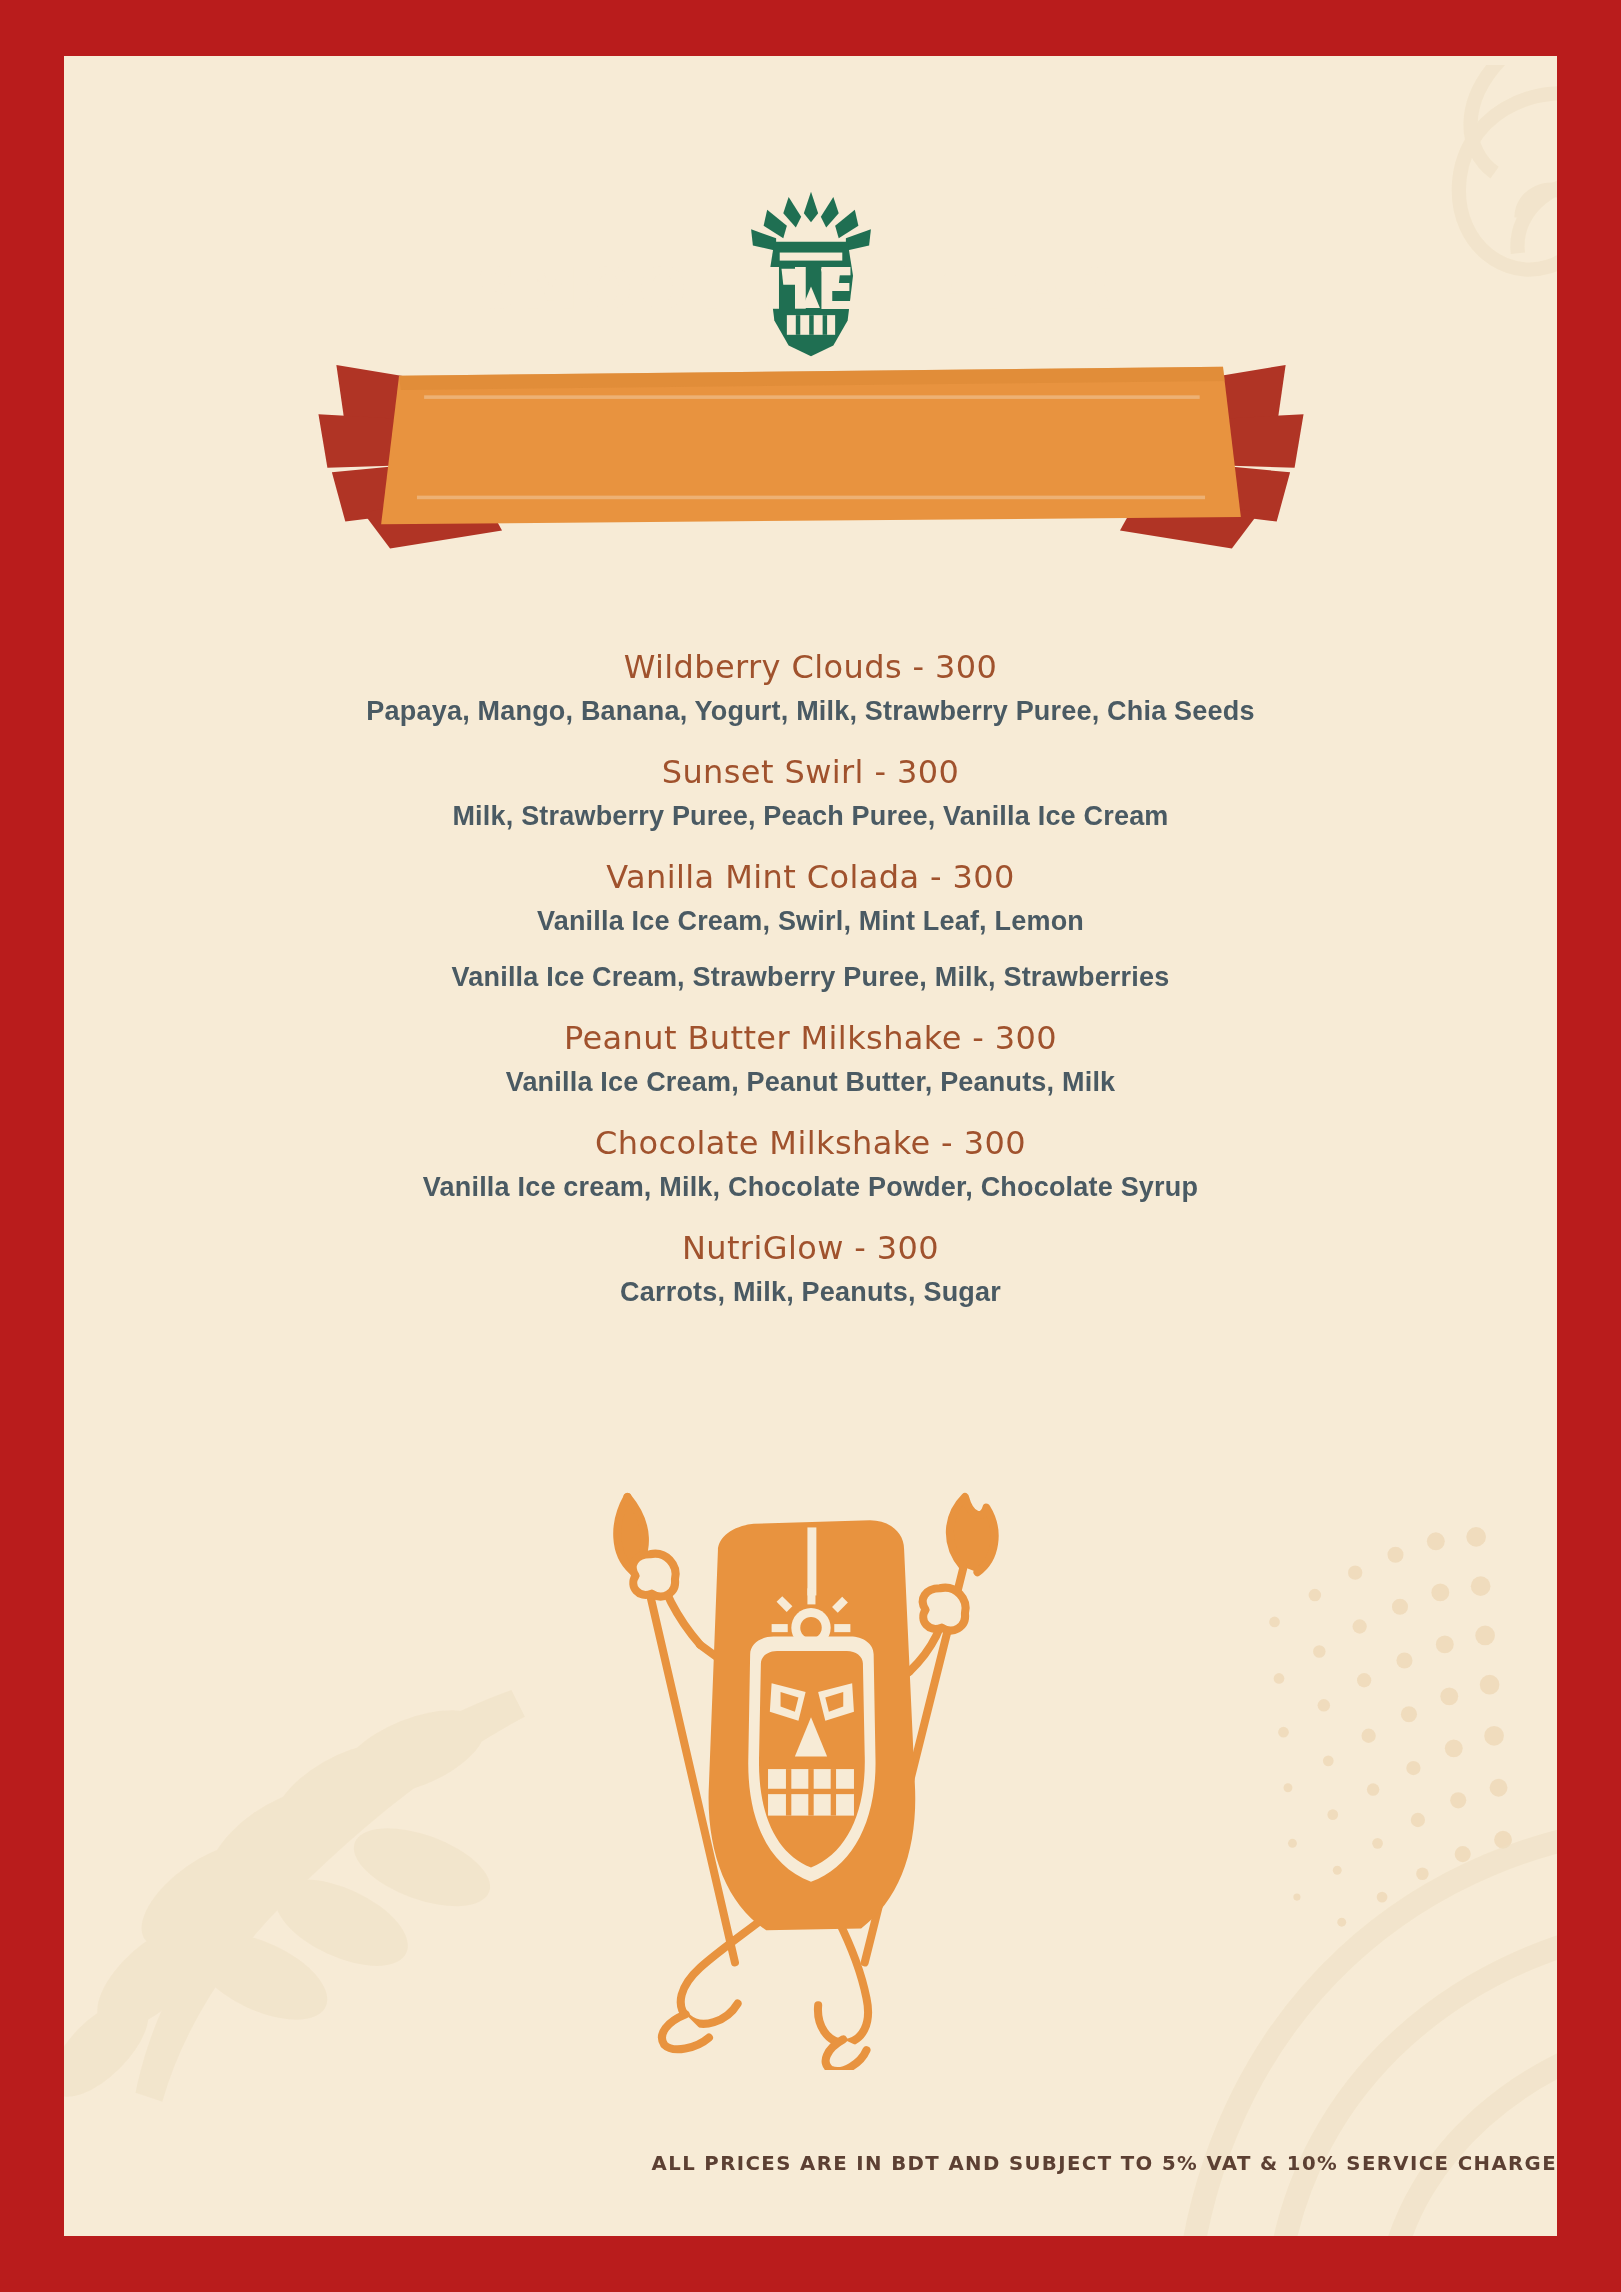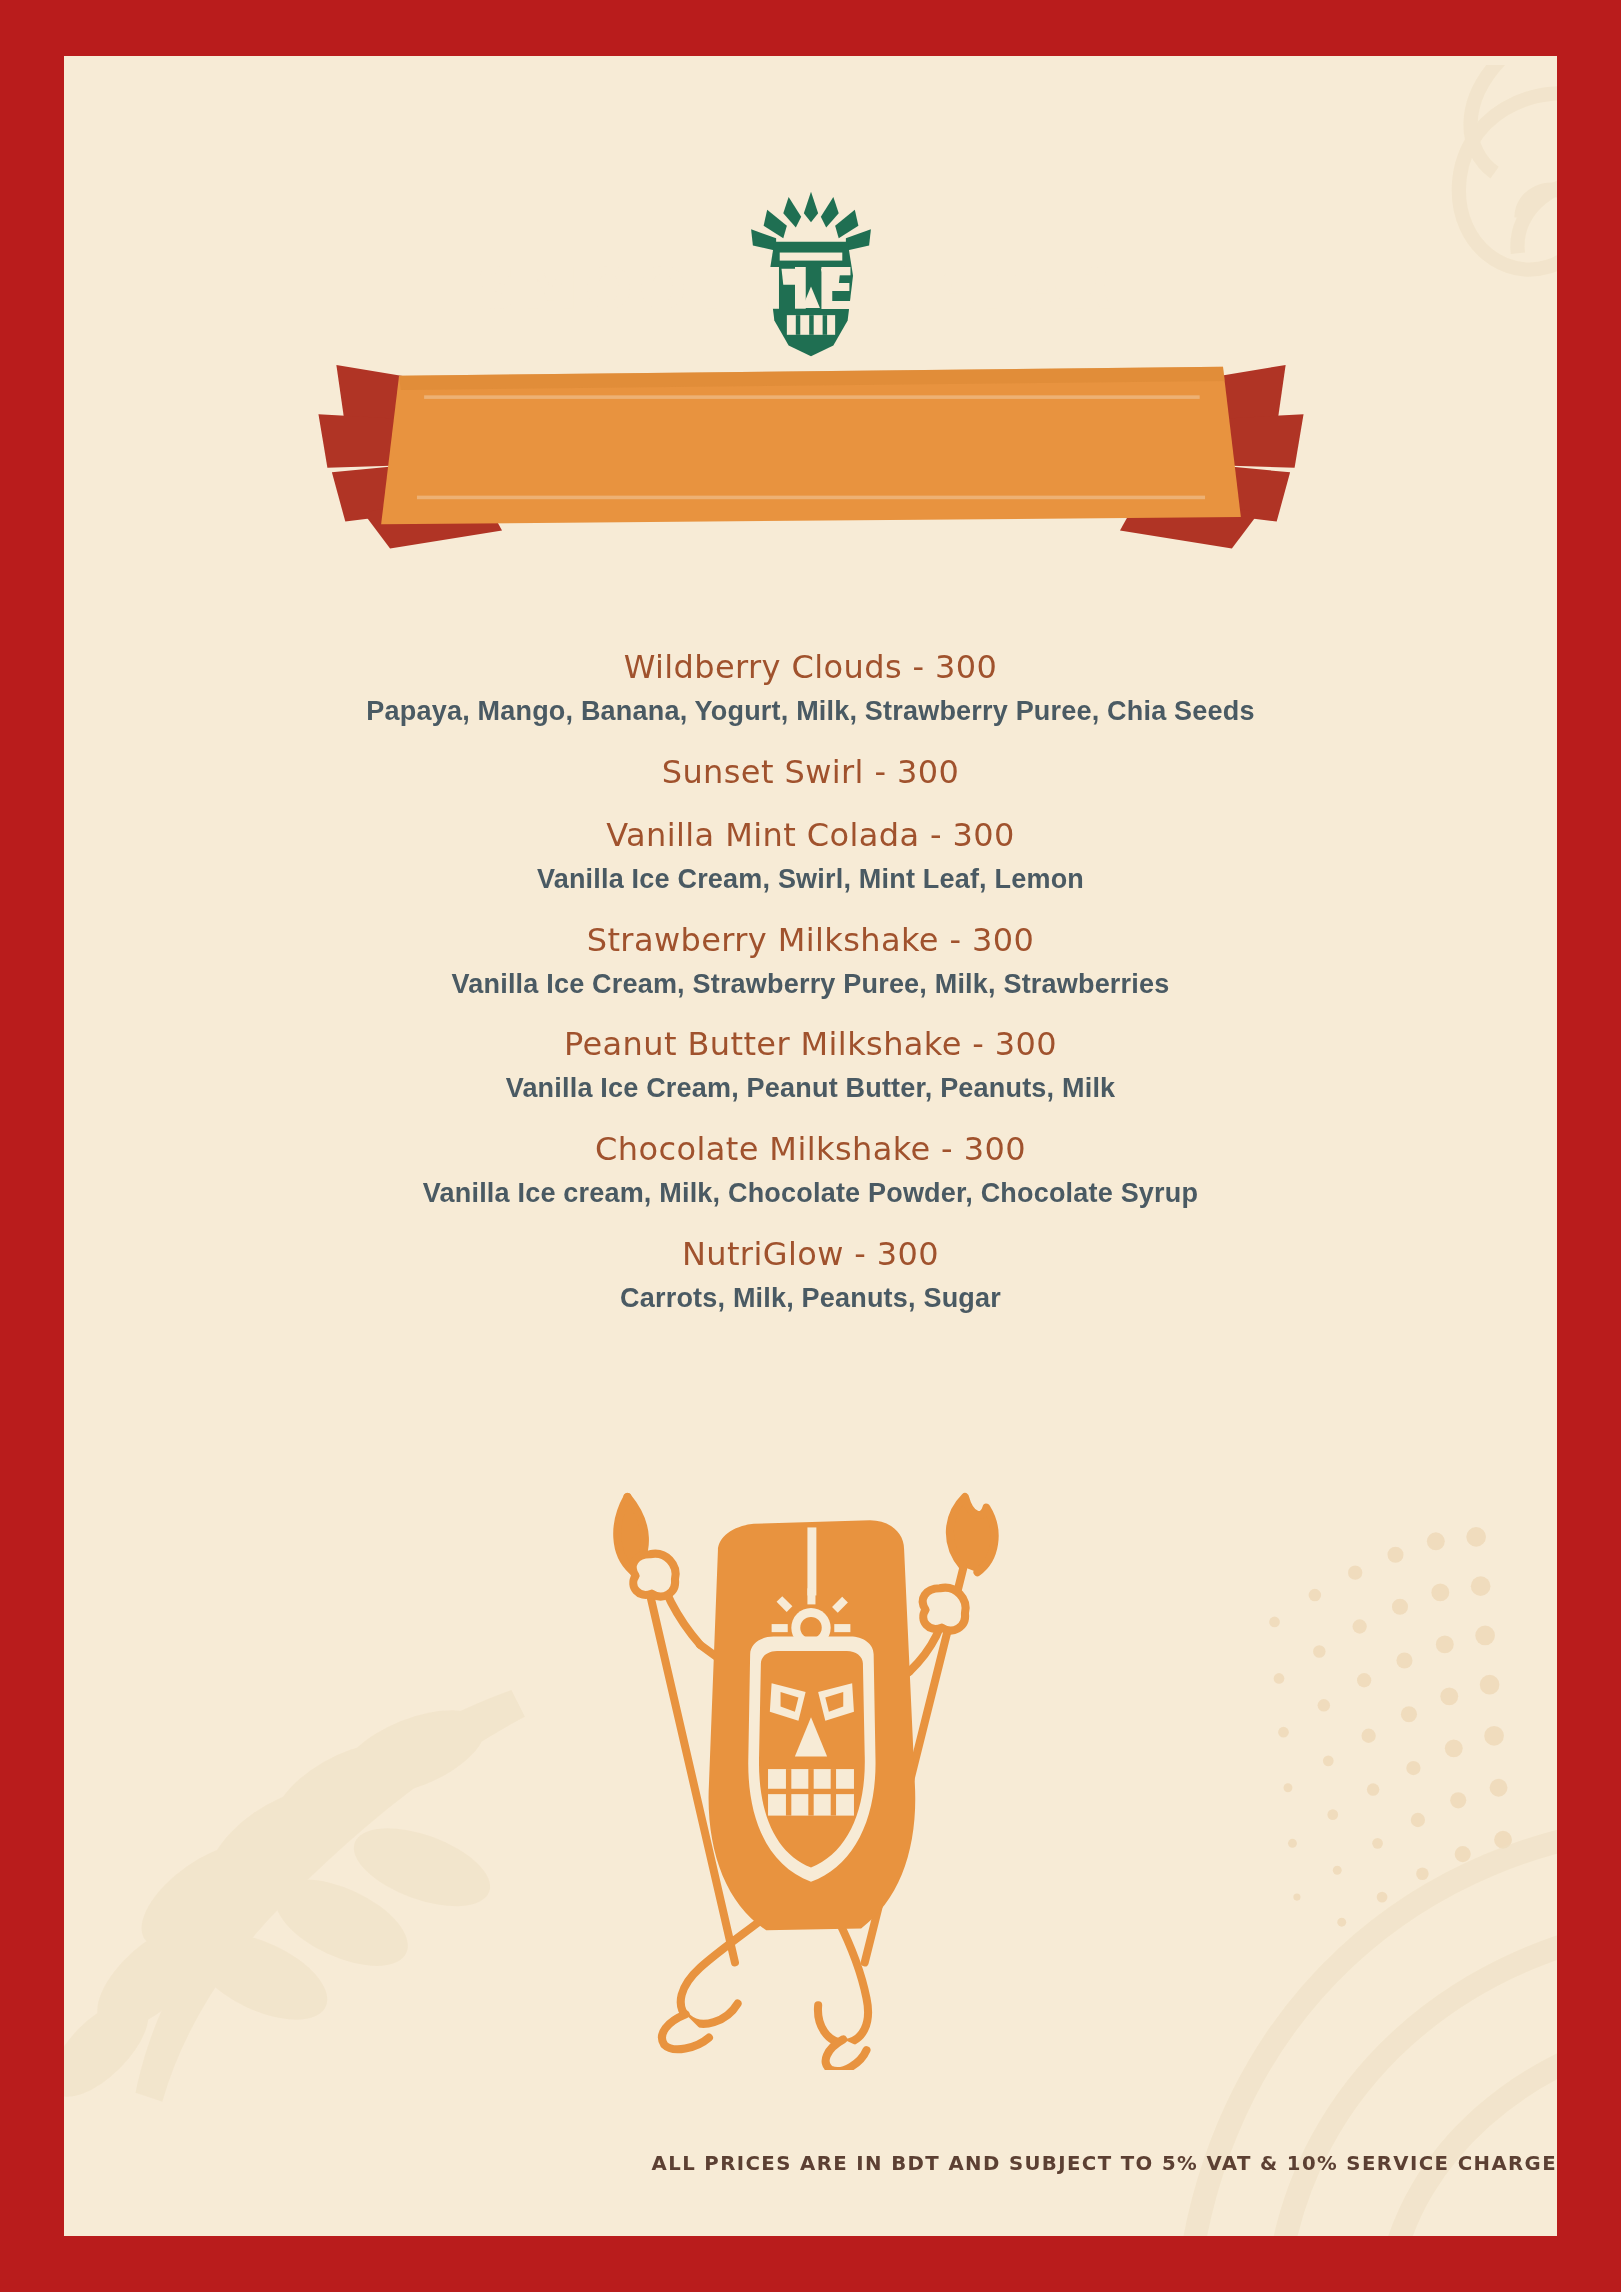--- a/index.html
+++ b/index.html
@@ -306,29 +306,29 @@
 
     <div class="menu">
 
       <div class="menu-item">
         <div class="item-name">Wildberry Clouds - 300</div>
         <div class="item-desc">Papaya, Mango, Banana, Yogurt, Milk, Strawberry Puree, Chia Seeds</div>
       </div>
 
       <div class="menu-item">
         <div class="item-name">Sunset Swirl - 300</div>
+        <div class="item-desc">Milk, Strawberry Puree, Peach Puree, Vanilla Ice Cream</div>
       </div>
 
       <div class="menu-item">
         <div class="item-name">Vanilla Mint Colada - 300</div>
         <div class="item-desc">Vanilla Ice Cream, Swirl, Mint Leaf, Lemon</div>
       </div>
 
       <div class="menu-item">
-        <div class="item-name">Strawberry Milkshake - 300</div>
         <div class="item-desc">Vanilla Ice Cream, Strawberry Puree, Milk, Strawberries</div>
       </div>
 
       <div class="menu-item">
         <div class="item-name">Peanut Butter Milkshake - 300</div>
         <div class="item-desc">Vanilla Ice Cream, Peanut Butter, Peanuts, Milk</div>
       </div>
 
       <div class="menu-item">
         <div class="item-name">Chocolate Milkshake - 300</div>

